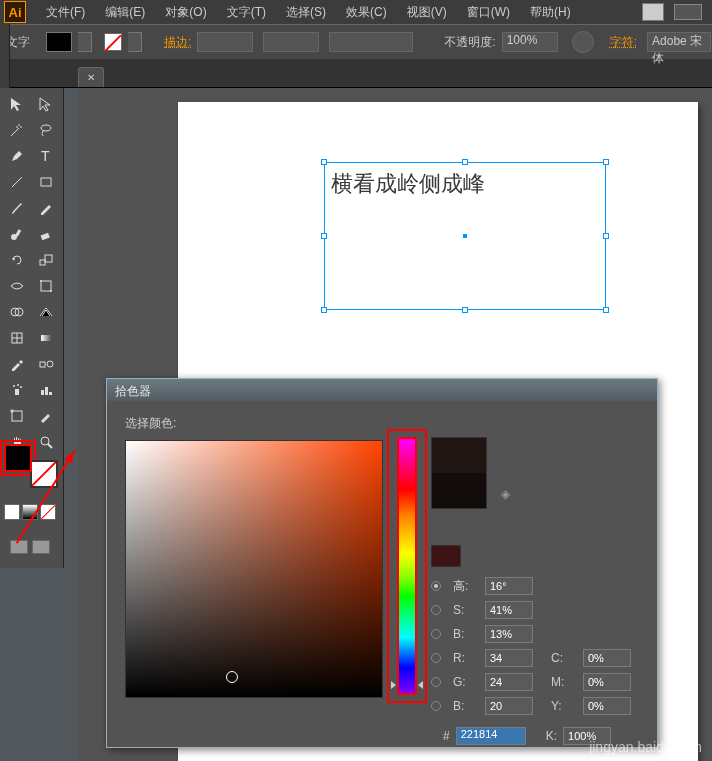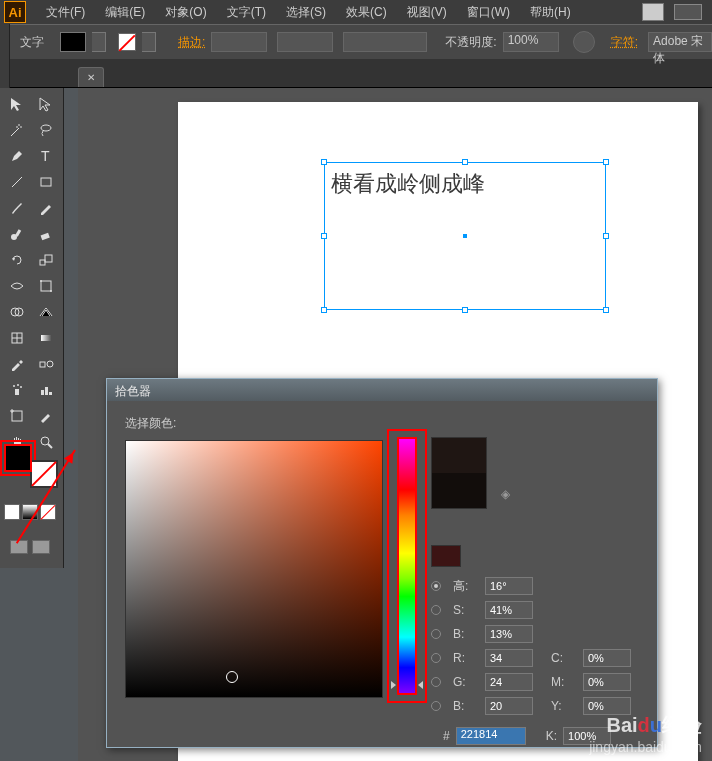--- a/index.html
+++ b/index.html
@@ -8,21 +8,21 @@
   
   .menubar { height: 24px; background: #3c3c3c; display: flex; align-items: center; padding-left: 4px; gap: 0; }
   .app-logo { width: 22px; height: 22px; background: #321900; border: 1px solid #f69600; display: flex; align-items: center; justify-content: center; margin-right: 10px; }
   .app-logo span { color: #f69600; font-weight: bold; font-size: 13px; }
   .menu-item { padding: 4px 10px; color: #ccc; cursor: default; }
   .menubar .spacer { flex: 1; }
   .menubar .top-icon { width: 22px; height: 18px; background: #ccc; margin-right: 10px; border: 1px solid #777; }
   .menubar .top-icon2 { width: 28px; height: 16px; background: #555; margin-right: 10px; border: 1px solid #888; }
 
   
-  .controlbar { height: 36px; background: #474747; display: flex; align-items: center; padding-left: 20px; gap: 6px; border-top: 1px solid #666; border-bottom: 1px solid #333; }
+  .controlbar { height: 36px; background: #474747; display: flex; align-items: center; padding-left: 6px; gap: 6px; border-top: 1px solid #666; border-bottom: 1px solid #333; }
   .controlbar .lbl { color: #ccc; }
   .swatch { width: 26px; height: 20px; background: #000; border: 1px solid #777; margin-left: 10px; }
   .dropdown-arrow { width: 14px; height: 20px; background: #555; border: 1px solid #777; border-left: none; }
   .nofill-icon { width: 18px; height: 18px; background: #fff; position: relative; border: 1px solid #666; margin-left: 6px; }
   .nofill-icon::after { content: ""; position: absolute; width: 140%; height: 2px; background: red; top: 50%; left: -20%; transform: rotate(-45deg); }
   .stroke-label { color: #f69600; text-decoration: underline dotted; margin-left: 16px; }
   .small-input { background: #555; border: 1px solid #666; color: #ccc; height: 20px; padding: 0 4px; }
   .w50 { width: 56px; }
   .w70 { width: 84px; }
   .round-icon { width: 22px; height: 22px; background: #555; border: 1px solid #666; border-radius: 50%; margin-left: 8px; }
@@ -154,21 +154,21 @@
 <div class="controlbar">
   <span class="lbl">文字</span>
   <div class="swatch"></div>
   <div class="dropdown-arrow"></div>
   <div class="nofill-icon"></div>
   <div class="dropdown-arrow"></div>
   <span class="stroke-label">描边:</span>
   <div class="small-input w50"></div>
   <div class="small-input w50" style="margin-left:4px"></div>
   <div class="small-input w70" style="margin-left:4px"></div>
-  <span class="lbl" style="margin-left:12px">不透明度:</span>
+  <span class="lbl" style="margin-left:25px">不透明度:</span>
   <div class="small-input w50">100%</div>
   <div class="round-icon"></div>
   <span class="char-label">字符:</span>
   <div class="small-input" style="width:64px;margin-left:4px">Adobe 宋体</div>
 </div>
 
 <div class="tab-row">
   <div class="doc-tab">
     <span class="close">✕</span>
   </div>
@@ -458,15 +458,14 @@
         <div class="hex-field sel">221814</div>
         <span style="margin-left:14px">K:</span>
         <div class="numbox" style="width:48px">100%</div>
       </div>
     </div>
   </div>
 
 </div>
 
 <div class="wm">
-  <div class="big"><span>Bai</span><span class="red">d</span><span class="blue">u</span><span>经验</span></div>
   <div class="sm">jingyan.baidu.com</div>
 </div>
 
 </body></html>

